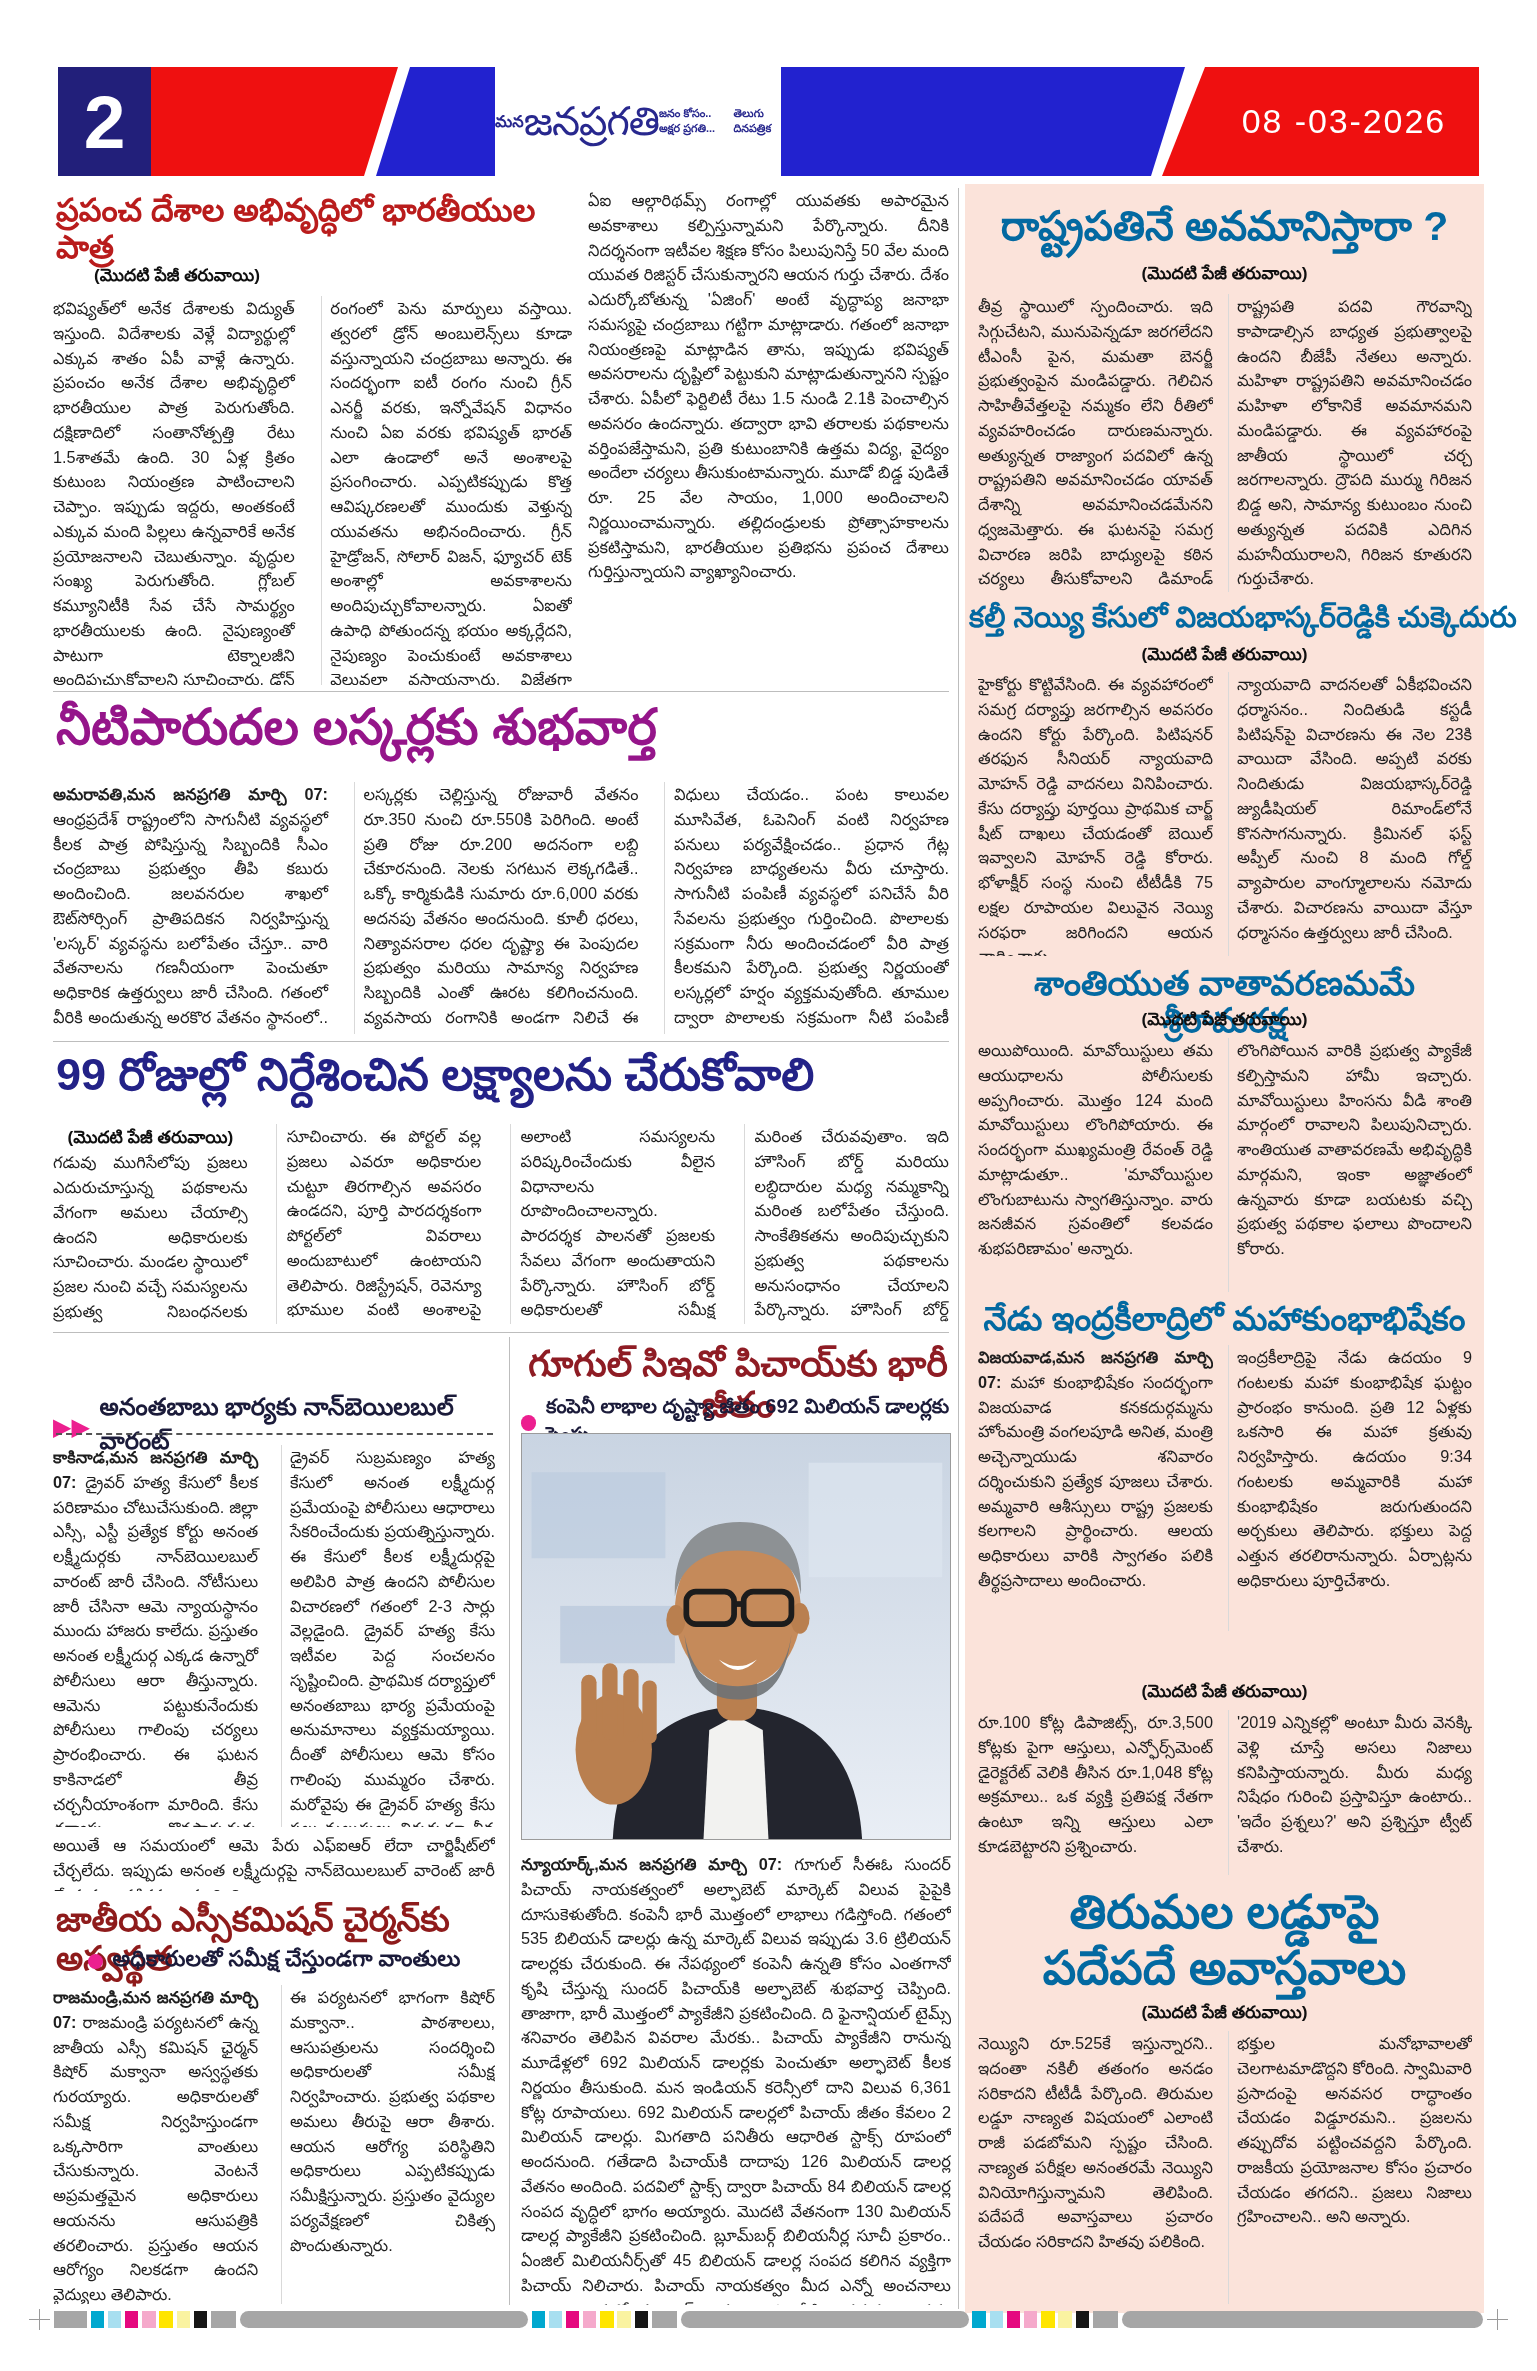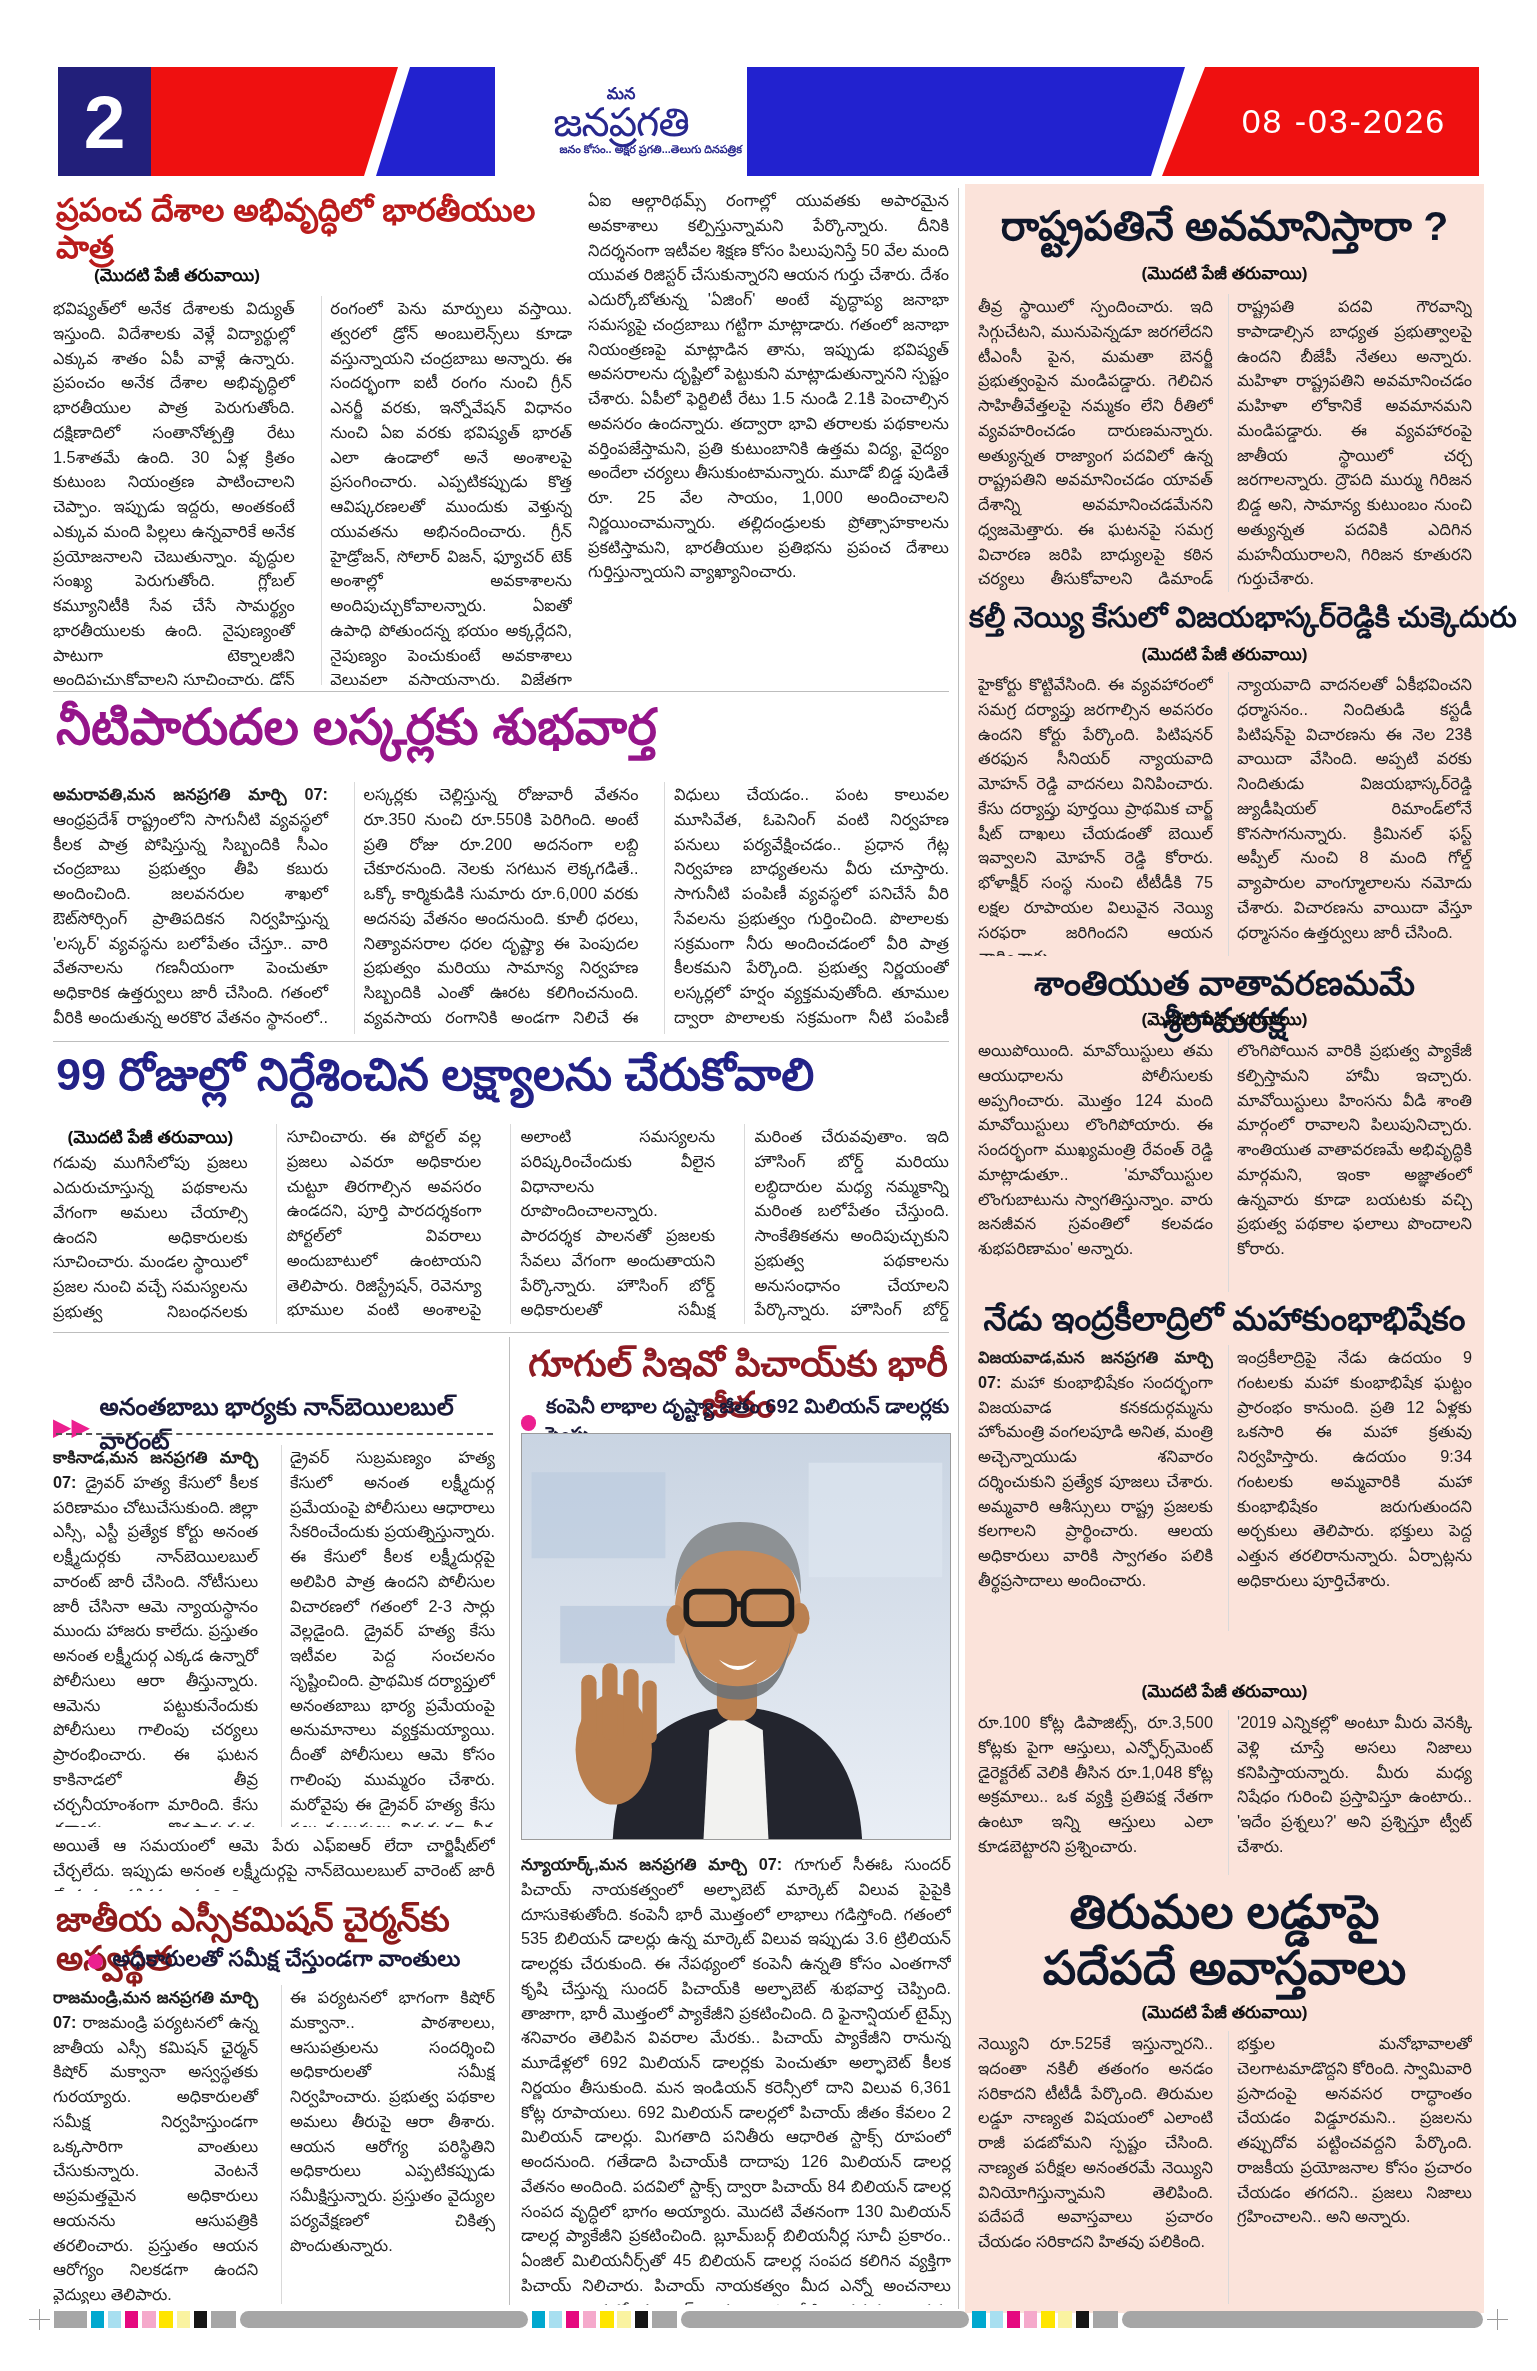--- a/index.html
+++ b/index.html
@@ -7,22 +7,22 @@
          font-family:"Liberation Sans","DejaVu Sans",sans-serif;overflow:hidden;}
 
   
   .header{position:absolute;left:0;top:67px;width:1537px;height:109px;}
   .num-box{position:absolute;left:58px;top:0;width:93px;height:109px;background:#221f7a;
            color:#fff;font-size:75px;font-weight:bold;display:flex;align-items:center;justify-content:center;}
   .band-red{position:absolute;left:151px;top:0;width:247px;height:109px;background:#ef1010;
             clip-path:polygon(0 0,100% 0,calc(100% - 34px) 100%,0 100%);}
   .band-blue{position:absolute;left:376px;top:0;width:809px;height:109px;background:#2222cf;
              clip-path:polygon(34px 0,100% 0,calc(100% - 34px) 100%,0 100%);}
-  .logo-box{position:absolute;left:495px;top:0;width:252px;height:109px;background:#fff;
-            display:flex;flex-direction:column;align-items:center;justify-content:center;color:#28288e;}
+  .logo-box{position:absolute;left:495px;top:0;width:286px;height:109px;background:#fff;
+            display:flex;flex-direction:row;align-items:center;justify-content:center;color:#28288e;}
   .logo-pre{font-size:16.3px;font-weight:bold;line-height:1;}
   .logo-title{font-size:40px;font-weight:400;line-height:1.02;letter-spacing:-1px;}
   .logo-tags{display:flex;justify-content:flex-end;width:96%;font-size:11px;font-weight:bold;}
   .date-box{position:absolute;left:1162px;top:0;width:317px;height:109px;background:#ef1010;
             clip-path:polygon(43px 0,100% 0,100% 100%,0 100%);
             display:flex;align-items:center;justify-content:flex-end;padding-right:33px;box-sizing:border-box;}
   .date-text{color:#fff;font-size:34px;letter-spacing:1.9px;}
 
   
   .col{ text-align:justify;font-size:16.3px;line-height:1.52;color:#1e1e1e;overflow:hidden;}
@@ -42,21 +42,21 @@
   .hl-comm{color:#8e1b1b;font-size:34px;}
   .hl-google{color:#8e1c24;font-size:36px;text-align:center;}
   .sub-row{position:absolute;display:flex;align-items:center;justify-content:center;gap:9.6px;
            font-weight:bold;color:#1b1b3a;}
   .marker{color:#ec1f8f;font-weight:800;}
   .dot{width:15.4px;height:15.4px;border-radius:50%;background:#ec1f8f;flex:0 0 auto;}
   .dashline{position:absolute;height:0;border-top:2.9px dashed #555;}
 
   
   .panel{position:absolute;left:965px;top:184px;width:519px;height:2129px;background:#fbe3da;}
-  .p-hl{position:absolute;left:969px;width:511px;text-align:center;font-weight:800;color:#0f172a;line-height:1.08;}
+  .p-hl{position:absolute;left:969px;width:511px;text-align:center;font-weight:800;color:#0369a1;line-height:1.08;}
   .p-contin{position:absolute;left:969px;width:511px;}
   .p-cols{left:978px;width:494px;gap:15.4px;}
   .p-cols .col{flex:1 1 0;}
 
   
   .photo{position:absolute;left:521px;top:1433px;width:430px;height:407px;border:1px solid #9b9b9b;
          box-sizing:border-box;background:#cfd9e4;}
   .photo svg{display:block;width:100%;height:100%;}
 
   

